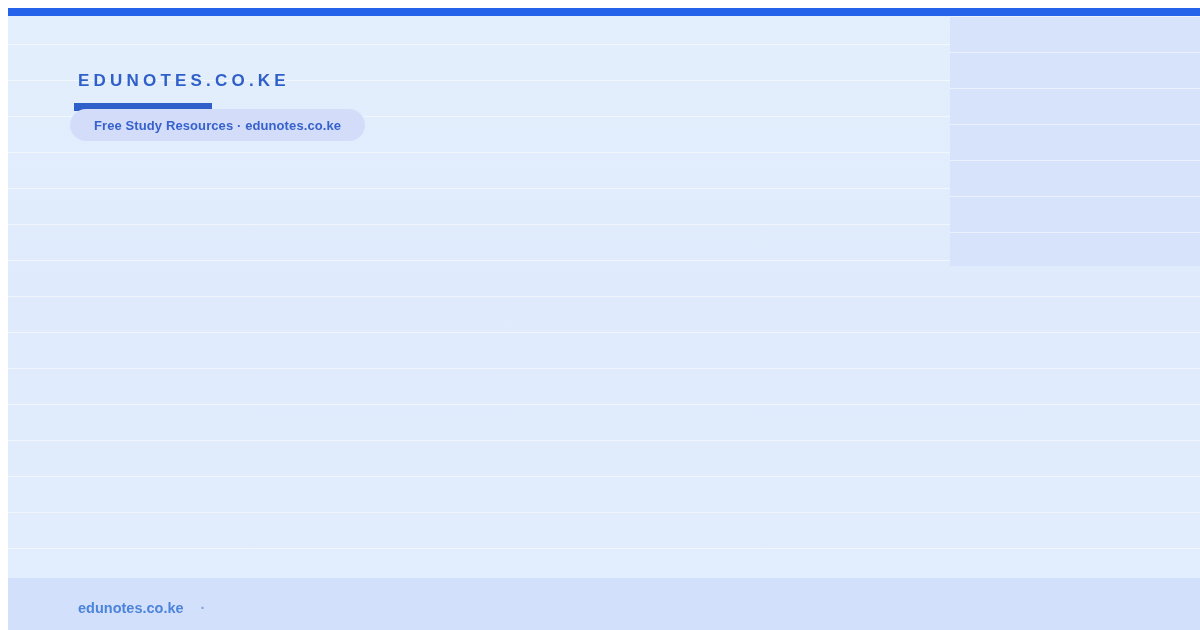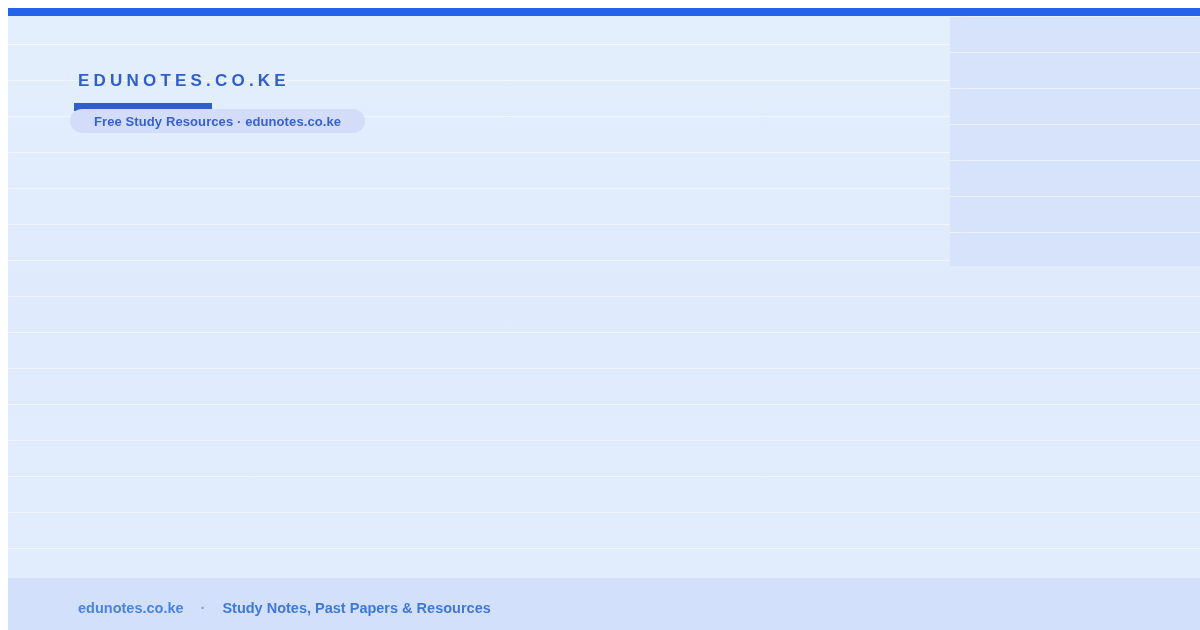--- a/index.html
+++ b/index.html
@@ -69,21 +69,21 @@
   }
   #brand-underline {
     margin-top:10px;
     width:138px; height:4px;
     background:#2f5fc9;
   }
 
   
   #badge {
     position:absolute; left:62px; top:101px;
-    height:24px;
+    height:32px;
     display:flex; align-items:center;
     padding:0 20px;
     background:#d3ddfa;
     border-radius:16px;
   }
   #badge-text {
     font-size:13px;
     font-weight:bold;
     color:#3761cb;
     white-space:nowrap;
@@ -143,17 +143,16 @@
 
   <div id="badge">
     <span id="badge-text">Free Study Resources · edunotes.co.ke</span>
   </div>
 
 
   <div id="footer">
     <div id="footer-inner">
       <span id="footer-site">edunotes.co.ke</span>
       <span id="footer-sep">·</span>
-      <span id="footer-tag">Study Notes, Past Papers &amp; Resources</span>
     </div>
   </div>
 
 </div>
 
 </body></html>

